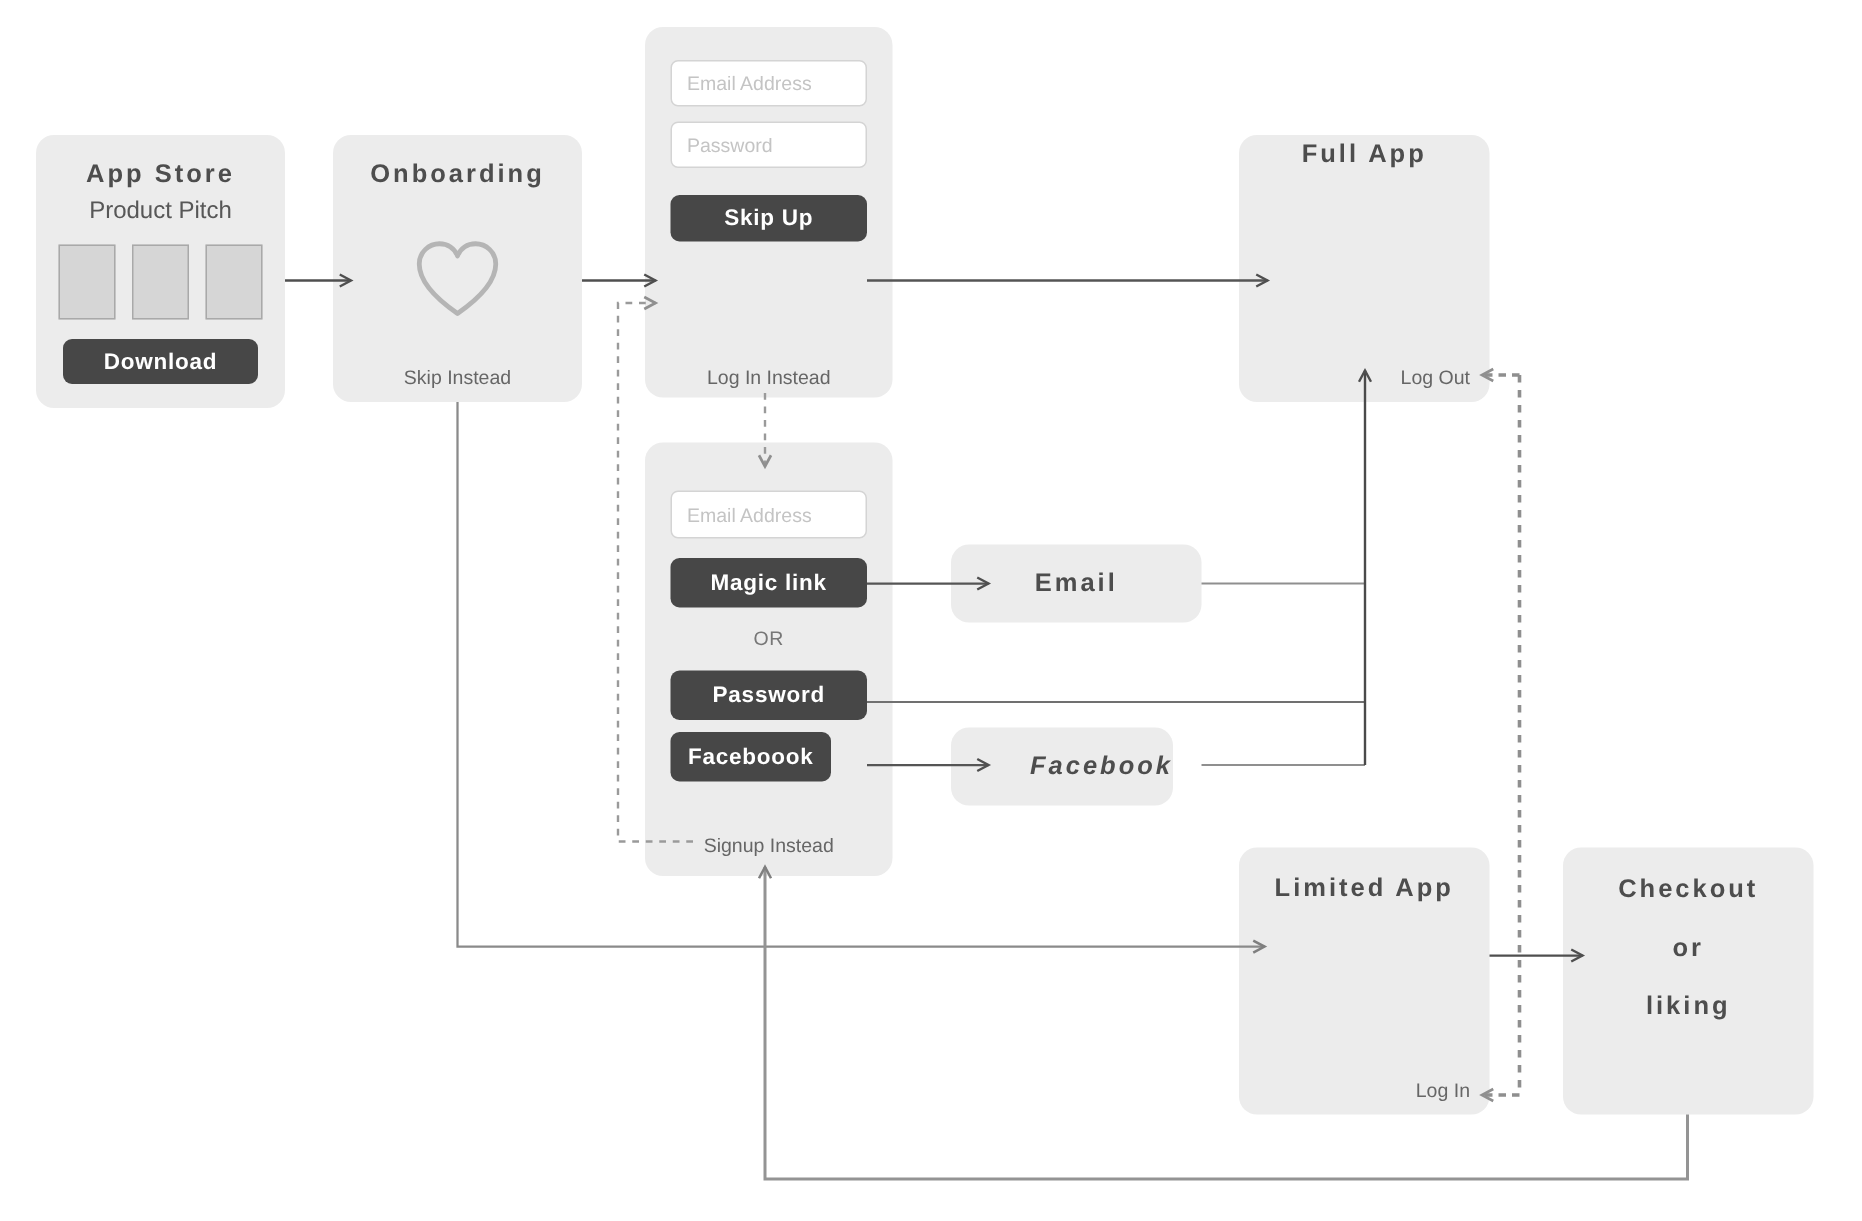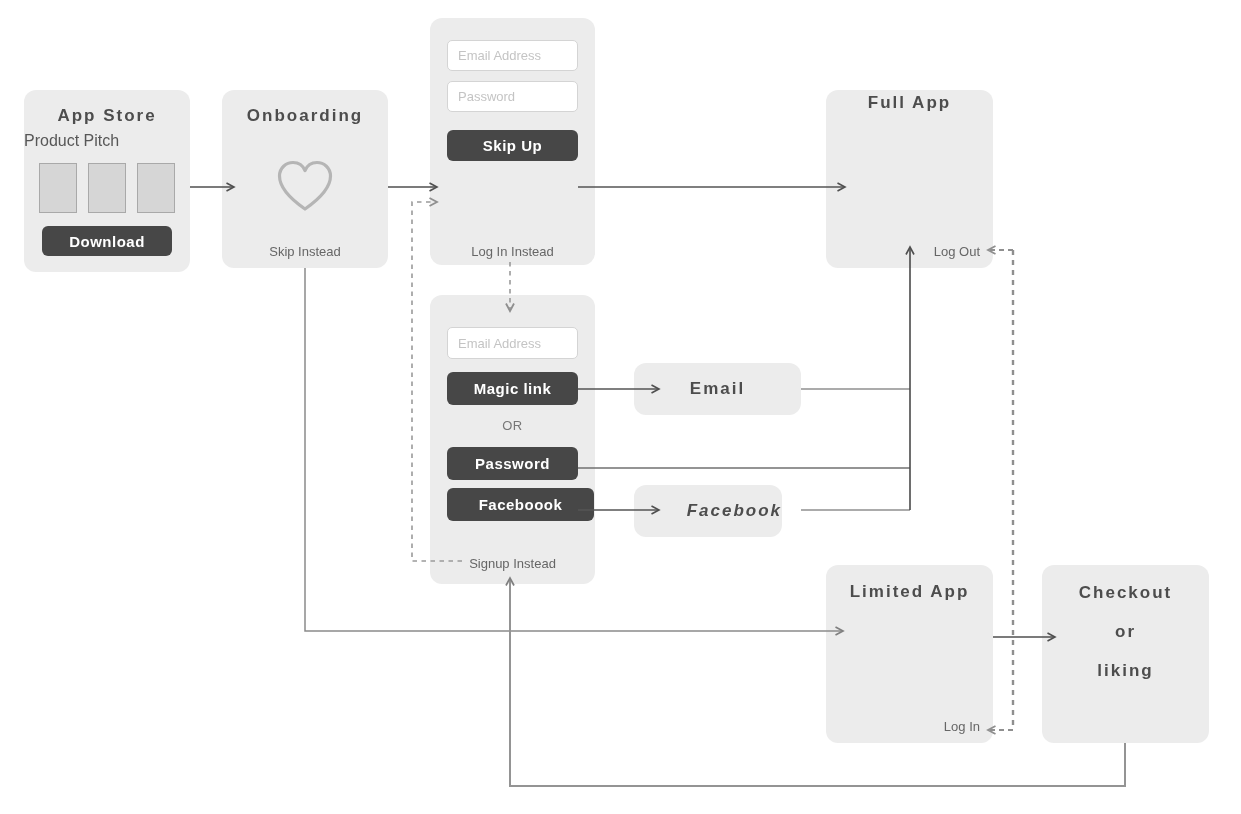--- a/index.html
+++ b/index.html
@@ -1,21 +1,21 @@
 <!DOCTYPE html>
 <html><head>
 <meta charset="utf-8">
 <style>
   html,body{margin:0;padding:0;background:#ffffff;}
   body{font-family:"Liberation Sans","DejaVu Sans",sans-serif;}
   #canvas{position:relative;width:1241px;height:814px;background:#ffffff;overflow:hidden;}
 
   .node{position:absolute;background:#ececec;border-radius:12px;box-sizing:border-box;}
   .node-title{font-weight:bold;font-size:17px;letter-spacing:2px;color:#4d4d4d;text-align:center;line-height:20px;}
-  .subtitle{font-size:16px;color:#575757;text-align:left;line-height:20px;margin-top:5px;}
+  .subtitle{font-size:16px;color:#575757;text-align:center;line-height:20px;margin-top:5px;}
   .corner-label{position:absolute;font-size:13px;color:#666;}
   .center-label{position:absolute;left:0;width:100%;text-align:center;font-size:13px;color:#666;}
 
   .dark-btn{background:#474747;color:#ffffff;font-weight:bold;font-size:15px;letter-spacing:0.5px;
             border:none;border-radius:6px;display:flex;align-items:center;justify-content:center;
             font-family:inherit;cursor:pointer;}
   .wire-input{display:block;background:#ffffff;border:1.5px solid #d4d4d4;border-radius:5px;
               font-size:13px;color:#ef4444;padding:12px 10px;height:31px;box-sizing:border-box;
               font-family:inherit;outline:none;}
   .wire-input::placeholder{color:#c4c4c4;}
@@ -43,21 +43,21 @@
   #full-app{left:826px;top:90px;width:167px;height:178px;}
   #full-app .node-title{margin-top:3px;}
   #logout-label{right:13px;bottom:9px;}
 
   
   #login-form{left:430px;top:295px;width:165px;height:289px;padding:32px 17px 0;}
   #login-form .wire-input{width:131px;height:32px;}
   #magic-btn{width:131px;height:33px;margin-top:13px;}
   #or-label{text-align:center;font-size:13px;color:#777;margin:13px 0;line-height:16px;letter-spacing:0.5px;}
   #password-btn{width:131px;height:33px;}
-  #facebook-btn{width:147px;height:33px;margin-top:8px;}
+  #facebook-btn{width:107px;height:33px;margin-top:8px;}
   #signup-instead-label{bottom:13px;}
 
   
   #email-box{left:634px;top:363px;width:167px;height:52px;display:flex;align-items:center;justify-content:center;}
   #facebook-box{left:634px;top:485px;width:148px;height:52px;display:flex;align-items:center;justify-content:flex-end;font-style:italic;}
 
   
   #limited-app{left:826px;top:565px;width:167px;height:178px;}
   #limited-app .node-title{margin-top:17px;}
   #login-label{right:13px;bottom:9px;}

